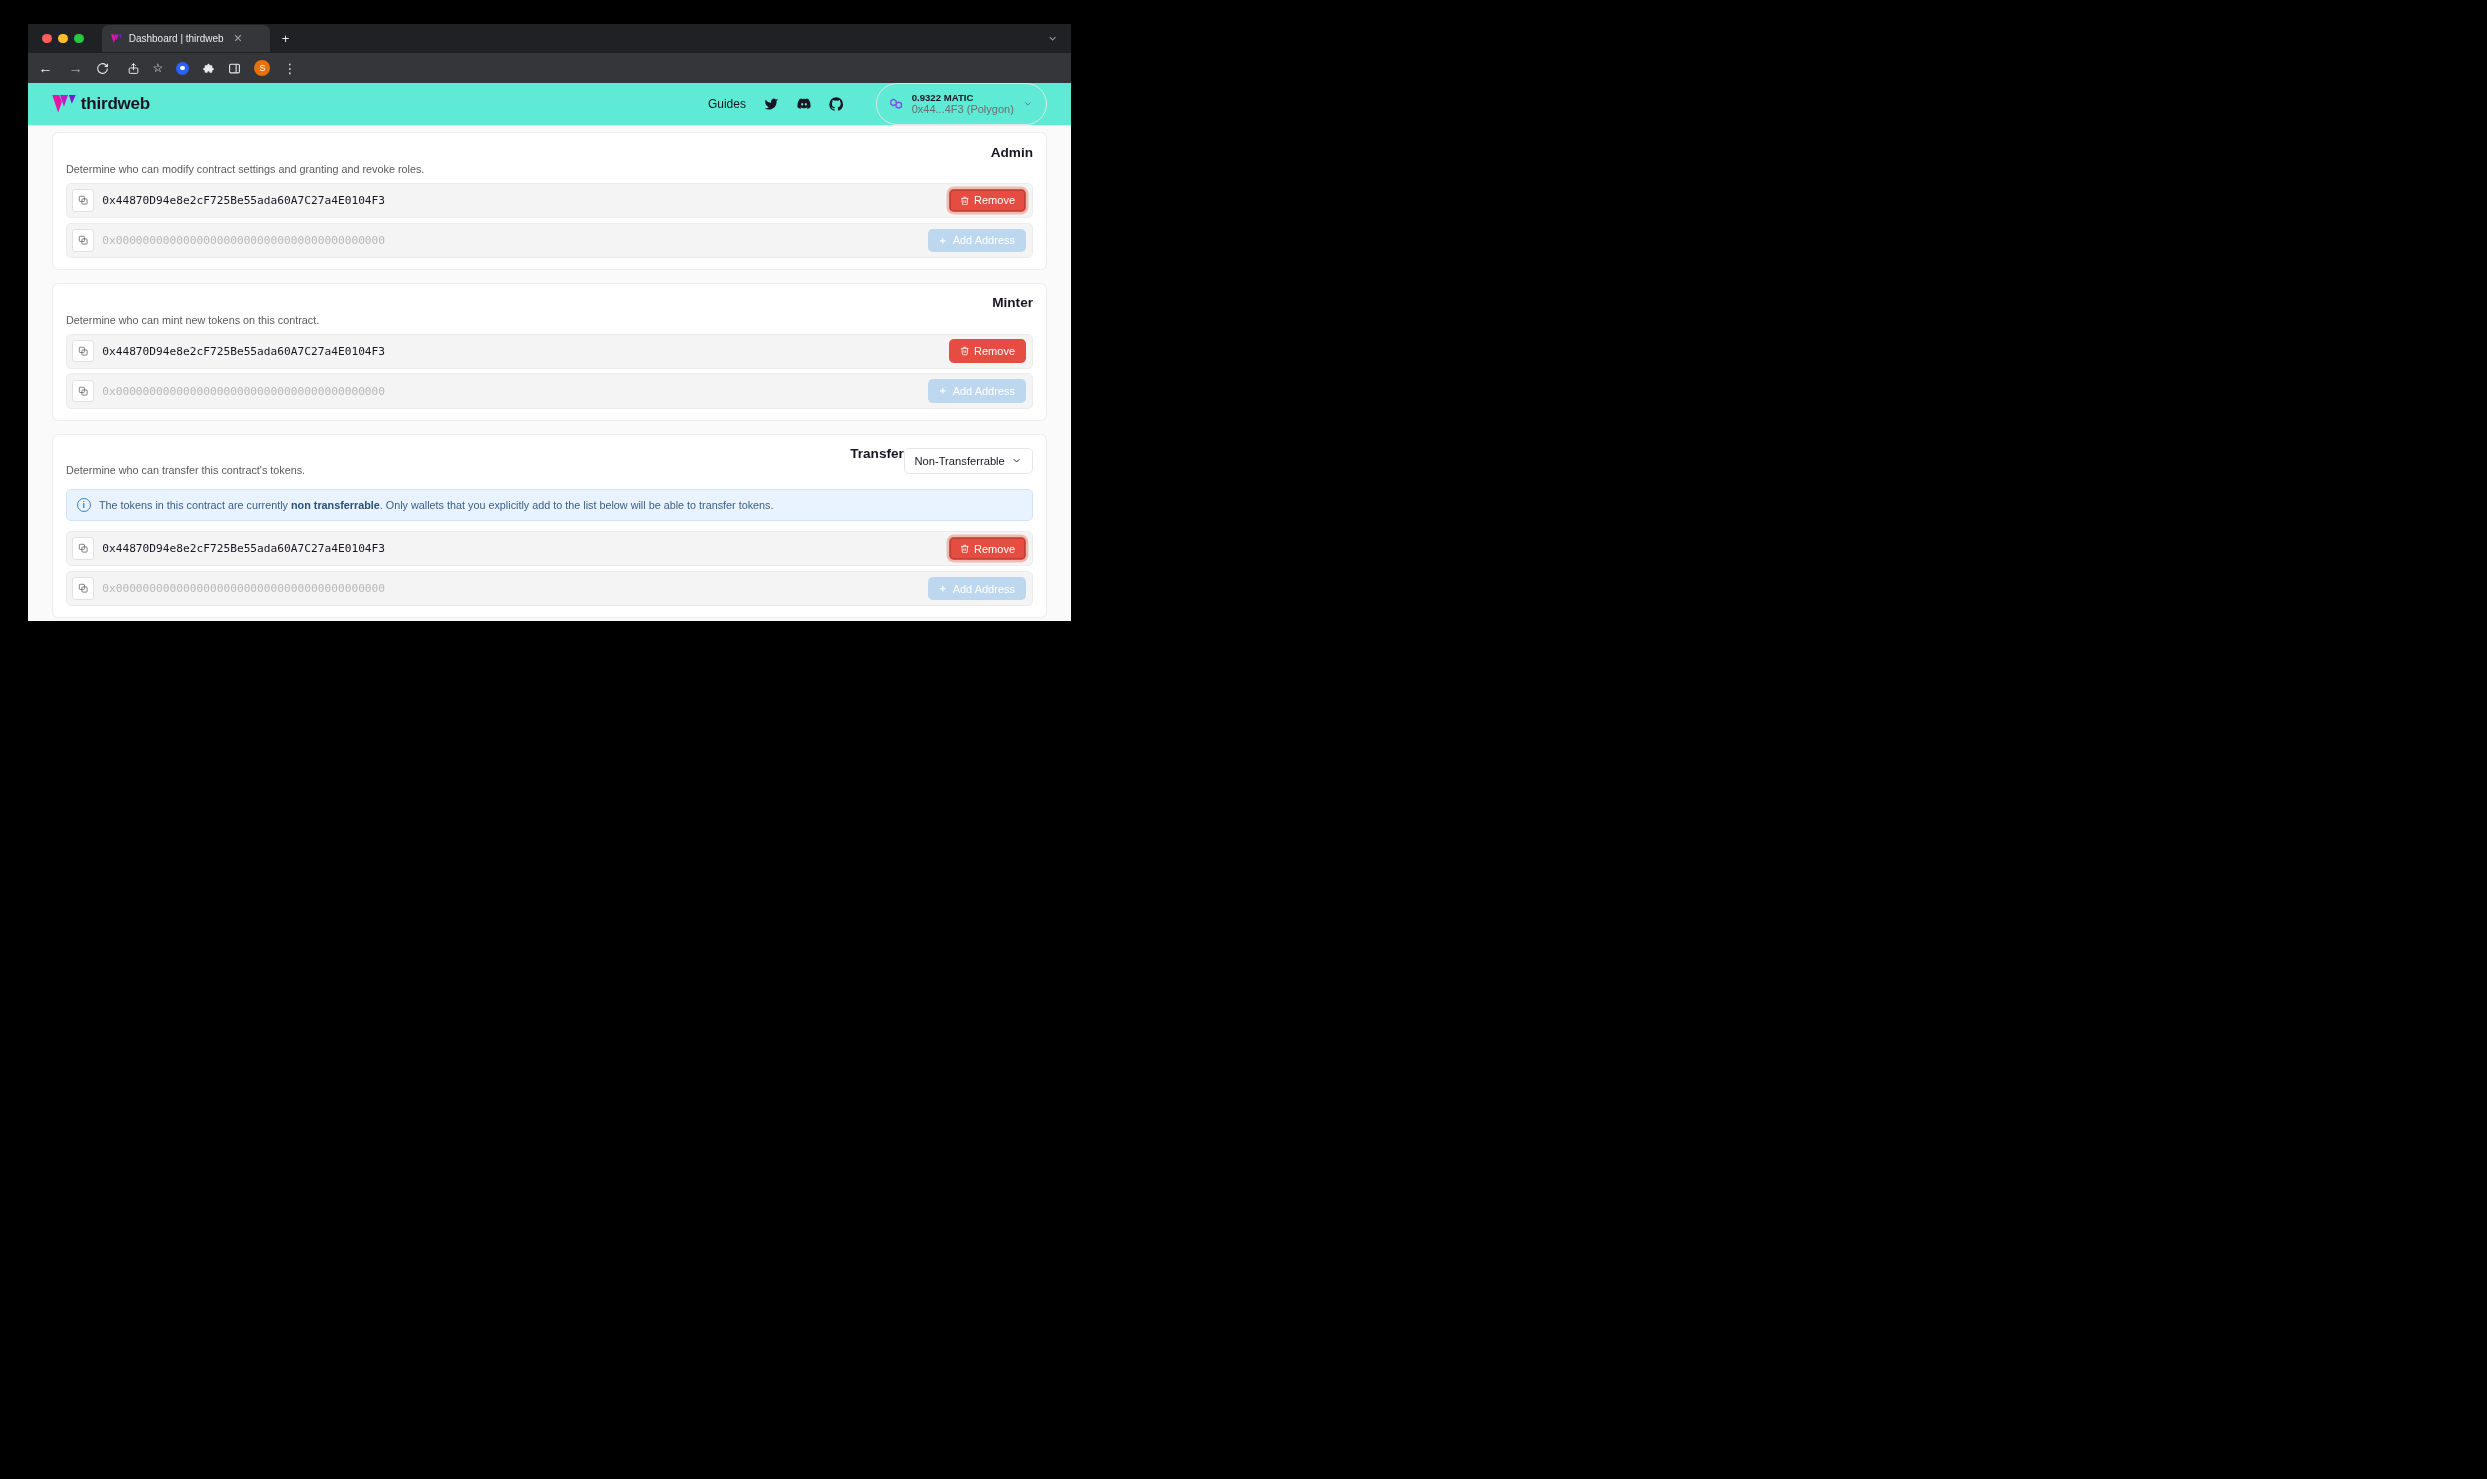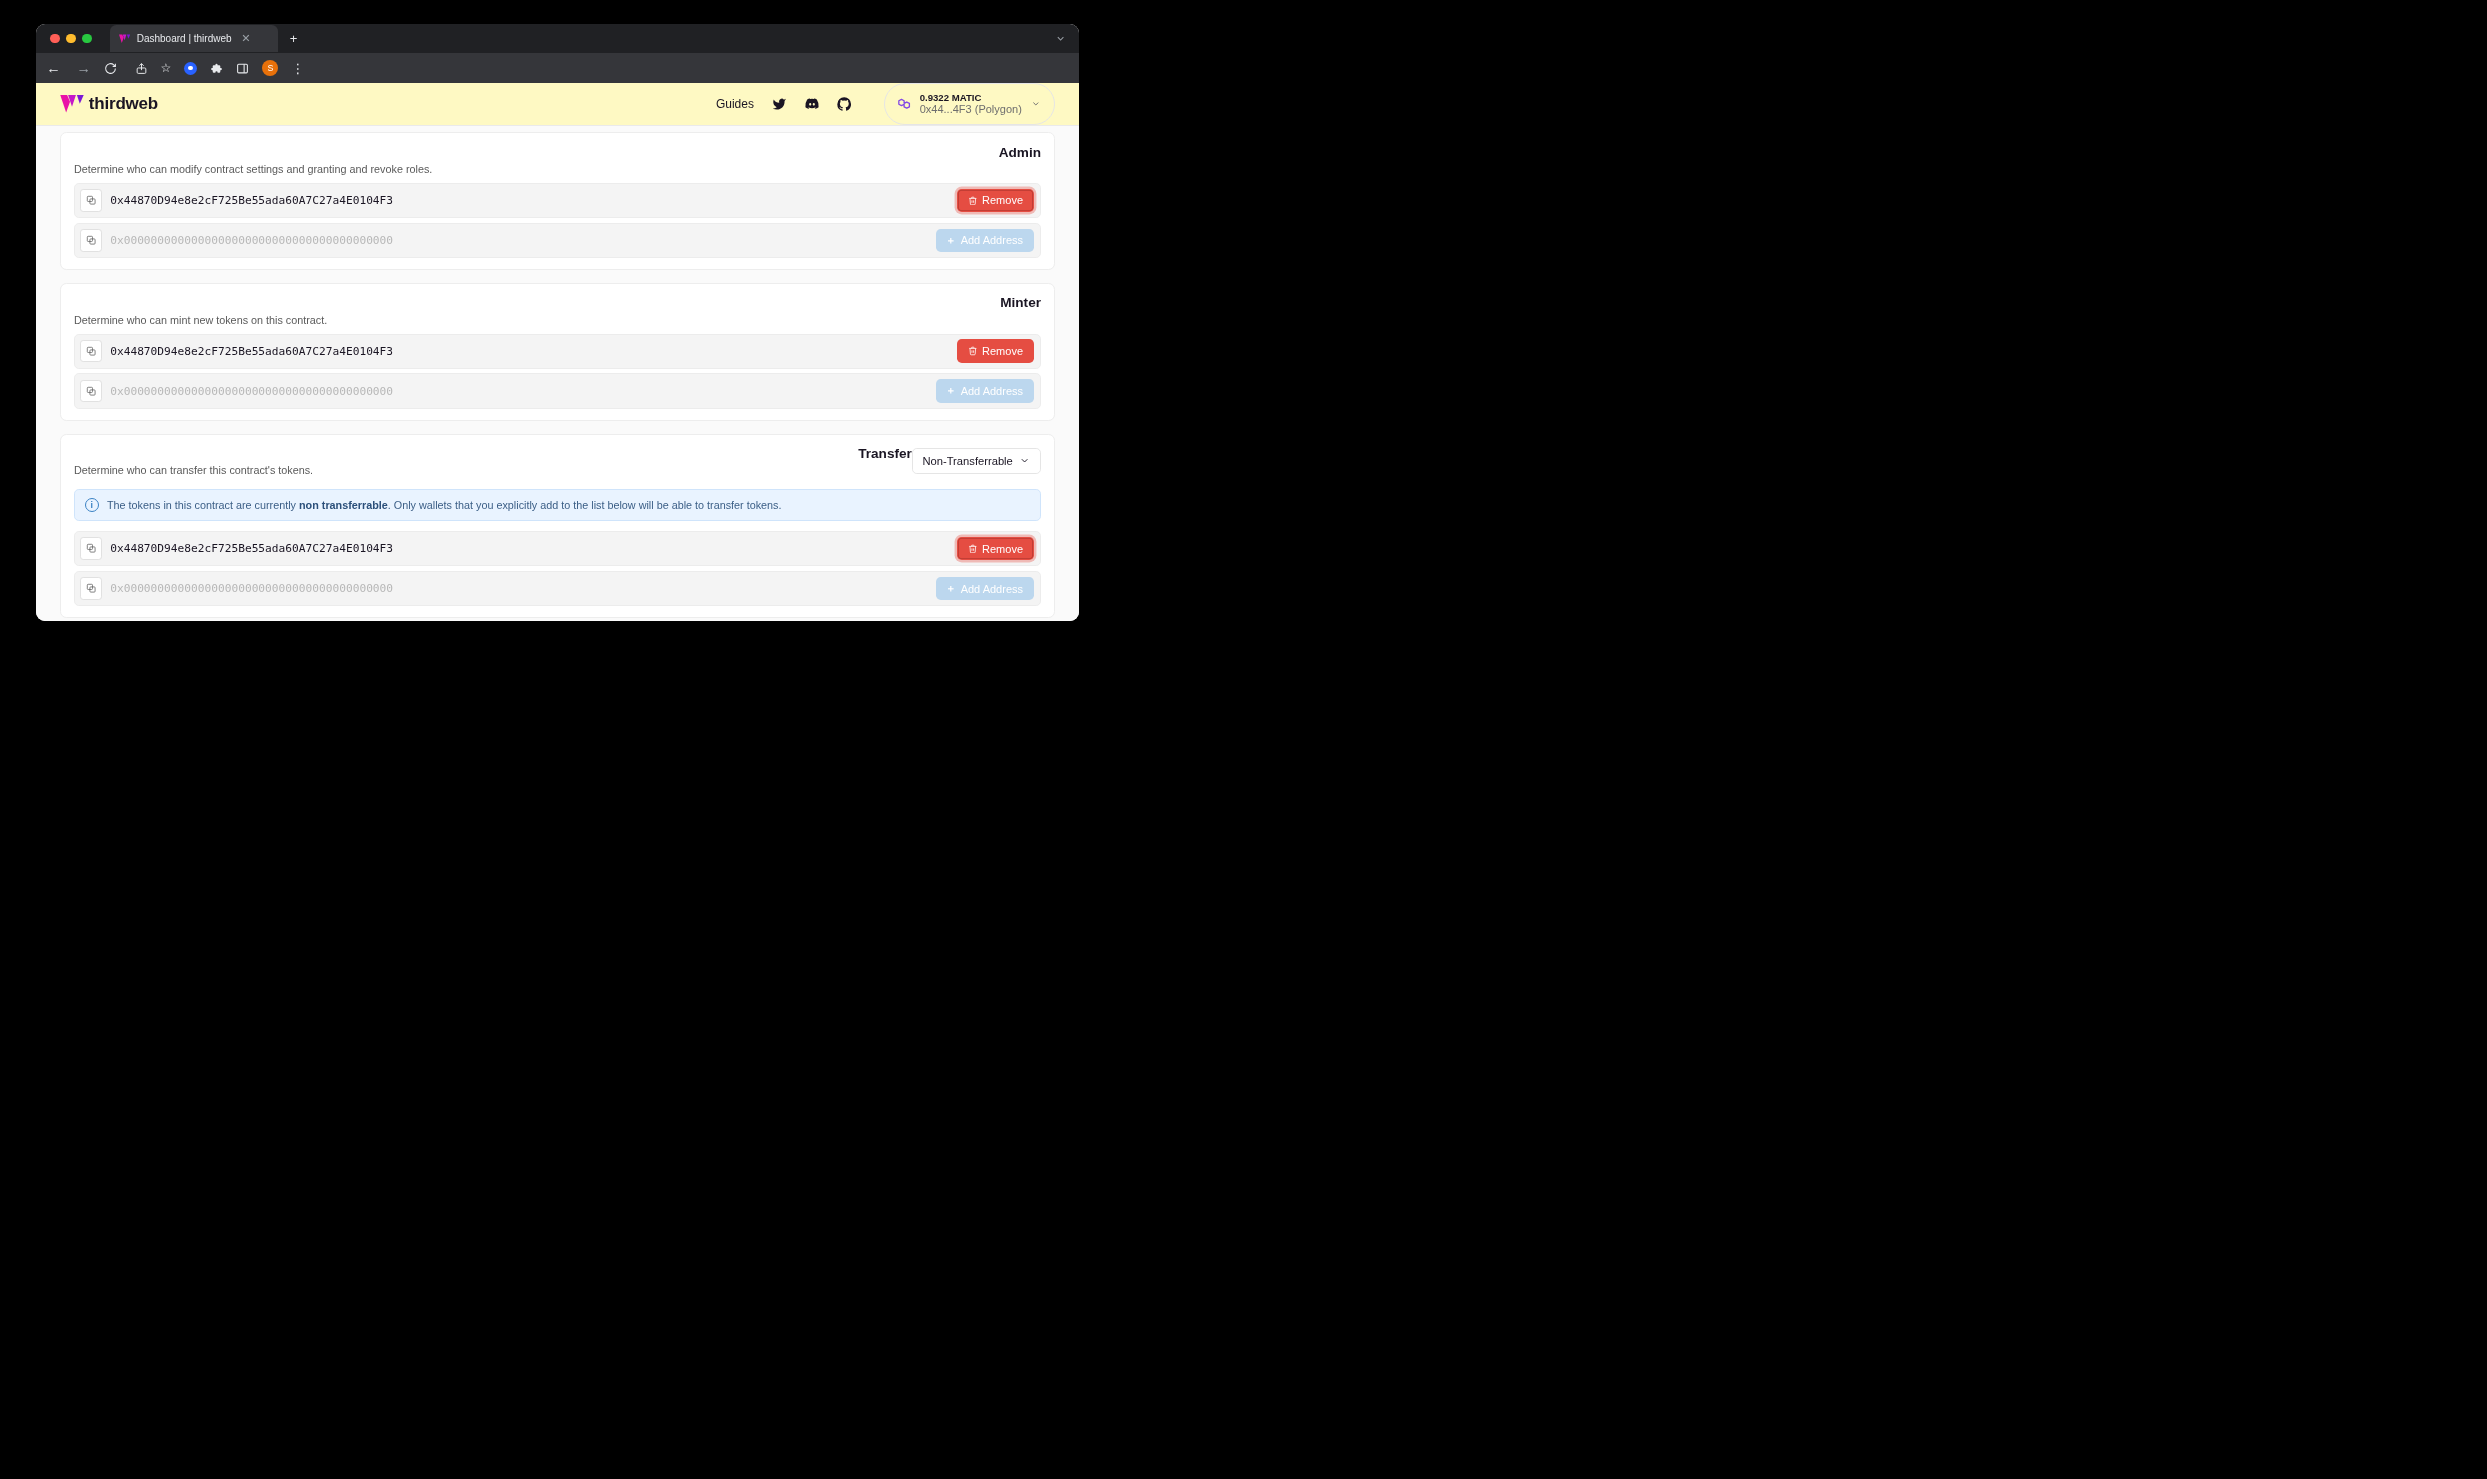--- a/index.html
+++ b/index.html
@@ -6,25 +6,25 @@
   body {
     background: #000;
     font-family: -apple-system, BlinkMacSystemFont, "Segoe UI", Helvetica, Arial, sans-serif;
     width: 1131px;
     height: 673px;
     position: relative;
   }
   .viewport {
     position: absolute;
     top: 24px;
-    left: 36px;
+    left: 28px;
     width: 1043px;
     height: 597px;
     background: #fff;
-    border-radius: 9px;
+    border-radius: 0;
     overflow: hidden;
     box-shadow: 0 16px 48px rgba(0,0,0,.4);
   }
   
   .chrome {
     background: #202124;
     height: 59px;
     display: flex;
     flex-direction: column;
   }
@@ -85,21 +85,21 @@
   .chrome-icons { display:flex; align-items:center; gap: 13px; padding-right: 4.8px; }
   .chrome-icon { color:#e8eaed; font-size: 12px; }
   .ext-blue { width:13px; height:13px; border-radius:50%; background:#2962ff; display:inline-flex; align-items:center; justify-content:center; }
   .ext-blue::after { content:""; width:4.8px; height:4.8px; border-radius:50%; background:#fff; }
   .avatar { width:16px; height:16px; border-radius:50%; background:#e8710a; color:#fff; font-size:8.8px; display:inline-flex; align-items:center; justify-content:center; }
   .kebab { color:#e8eaed; }
 
   
   .page { background:#fafafa; height: calc(100% - 59px); overflow:hidden; }
   .topbar {
-    background:#fef9c3;
+    background:#5eead4;
     height: 43px;
     border-bottom: 0.8px solid #eaeaea;
     display:flex;
     align-items:center;
     padding: 0 24px;
   }
   .brand { display:flex; align-items:center; gap:4.8px; }
   .brand-text { font-weight:700; font-size:17px; color:#1a1523; letter-spacing:-0.2px; }
   .topbar-spacer { flex:1; }
   .toplinks { display:flex; align-items:center; gap:17.6px; }

